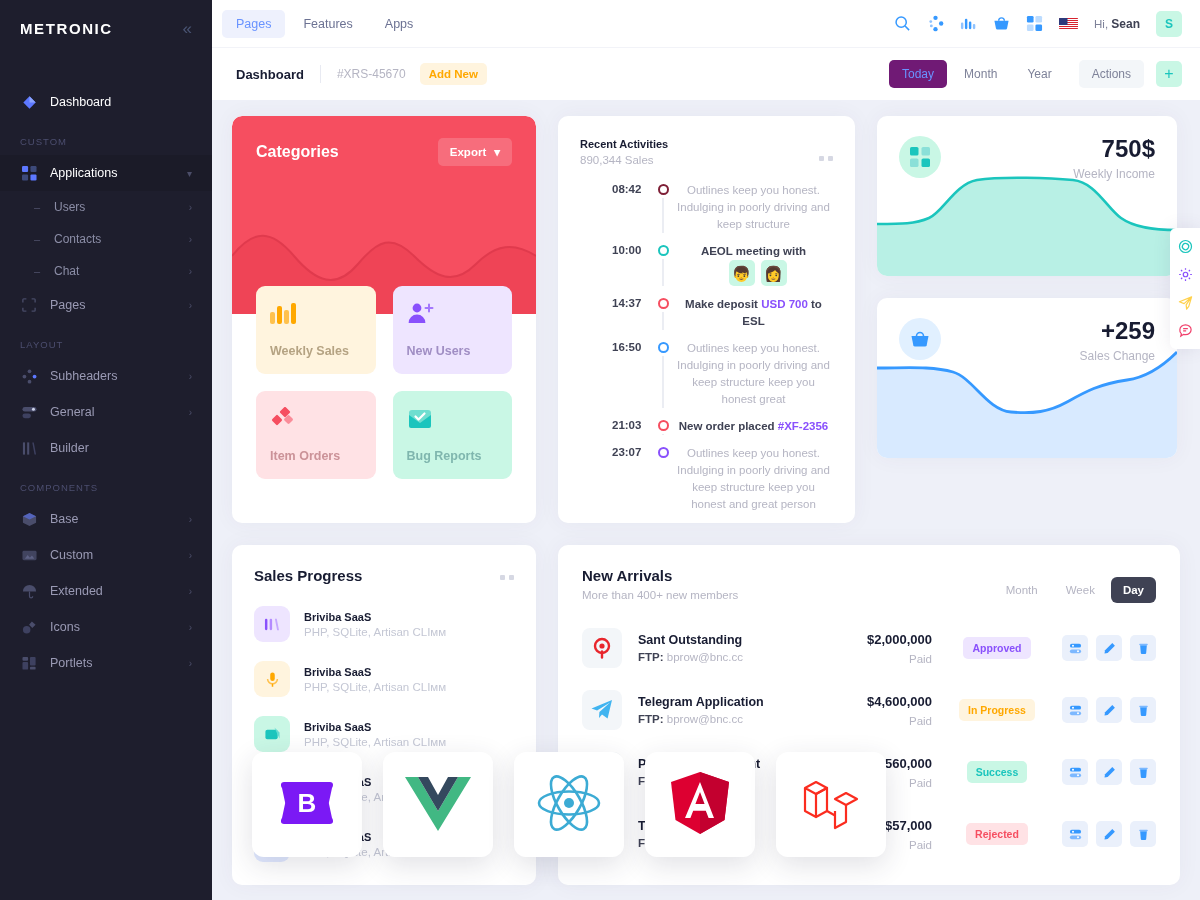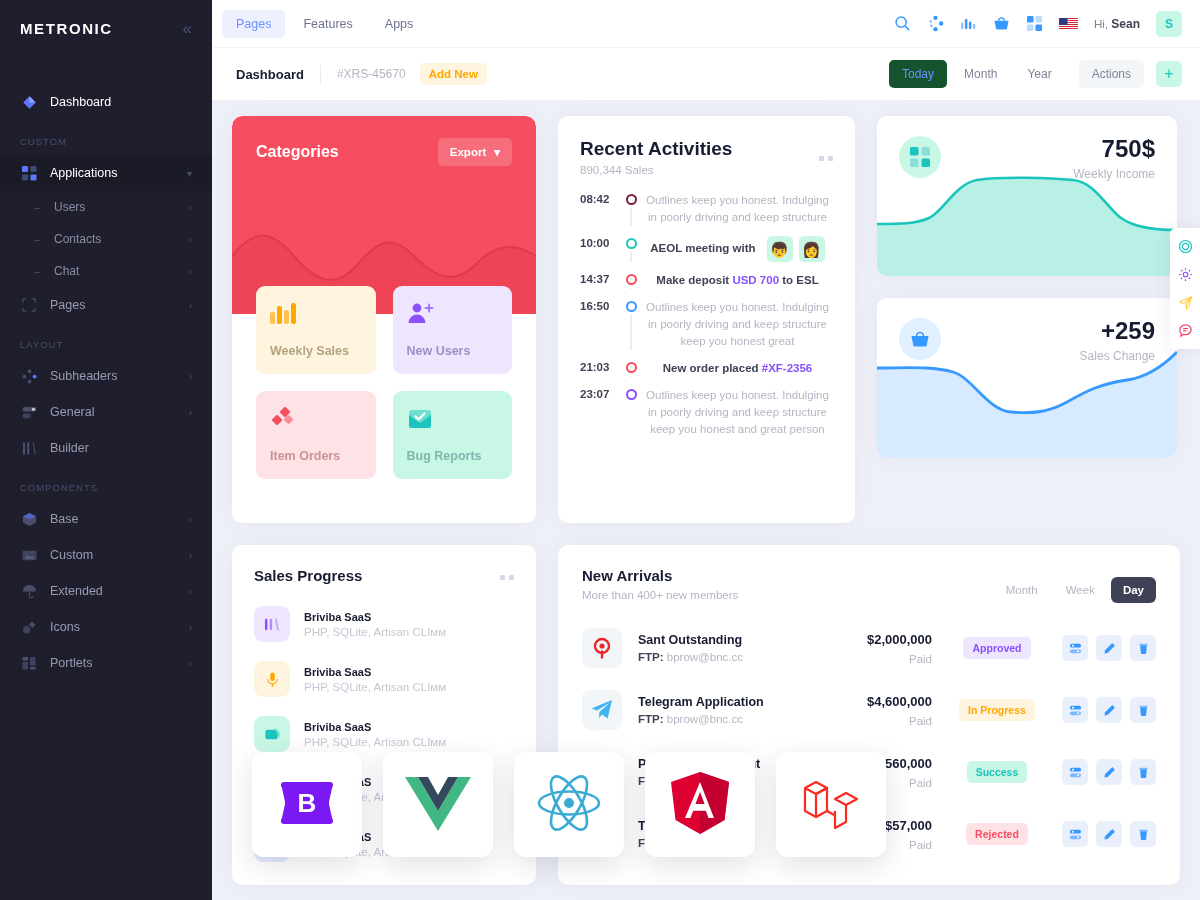--- a/index.html
+++ b/index.html
@@ -84,21 +84,21 @@
   .sh-badge {
     background: #fff4de; color: #ffa800; font-size: 11.5px; font-weight: 600;
     padding: 5px 9px; border-radius: 5px; margin-left: 14px; cursor: pointer;
   }
   .sh-right { margin-left: auto; display: flex; align-items: center; gap: 4px; }
   .sh-btn {
     font-size: 12px; color: #7e8299; padding: 7px 13px; border-radius: 5px;
     cursor: pointer; background: transparent; border: none;
     font-family: "Liberation Sans", sans-serif;
   }
-  .sh-btn.active { background: #14532d; color: #6993ff; font-weight: 500; }
+  .sh-btn.active { background: #701a75; color: #6993ff; font-weight: 500; }
   .sh-btn.grey { background: #f3f6f9; color: #7e8299; margin-left: 10px; }
   .sh-plus {
     width: 26px; height: 26px; border-radius: 5px; background: #c9f7e5;
     color: #1bc5bd; display: flex; align-items: center; justify-content: center;
     font-size: 16px; margin-left: 8px; cursor: pointer; font-weight: 500;
   }
 
   .content { flex: 1; padding: 16px 20px 0 20px; overflow: hidden; }
   .row { display: flex; gap: 22px; }
   .card { background: #fff; border-radius: 10px; box-shadow: 0 0 22px 0 rgba(82,63,105,.05); }
@@ -121,25 +121,25 @@
     display: grid; grid-template-columns: 1fr 1fr; gap: 17px; z-index: 3;
   }
   .cat-tile {
     height: 88px; border-radius: 9px; padding: 16px 14px;
     display: flex; flex-direction: column; justify-content: space-between; cursor: pointer;
   }
   .cat-tile .ct-label { font-size: 12.5px; font-weight: 600; }
 
   
   .act-card { width: 297px; height: 407px; padding: 22px 22px 0 22px; position: relative; }
-  .act-title { font-size: 19px; font-weight: 700; color: #181c32; }
+  .act-title { font-size: 11px; font-weight: 700; color: #181c32; }
   .act-sub { font-size: 11.5px; color: #b5b5c3; margin-top: 4px; }
   .act-dots { position: absolute; right: 22px; top: 40px; display: flex; gap: 4px; cursor: pointer;}
   .act-dots i { width: 5px; height: 5px; background: #d6d8e3; border-radius: 1px; display: block; }
-  .timeline { margin-top: 16px; position: relative; }
+  .timeline { margin-top: 16px; position: relative; margin-left: 32px; }
   .tl-item { display: flex; gap: 0; position: relative; padding-bottom: 10px; }
   .tl-time { width: 40px; flex: 0 0 40px; font-size: 11.5px; font-weight: 700; color: #3f4254; padding-top: 1px;}
   .tl-axis { width: 22px; flex: 0 0 22px; display: flex; flex-direction: column; align-items: center; }
   .tl-ring { width: 11px; height: 11px; border-radius: 50%; border: 2.2px solid #000; background: #fff; margin-top: 2px; flex: 0 0 11px;}
   .tl-line { width: 1.5px; flex: 1; background: #ebedf3; margin-top: 3px; }
   .tl-body { flex: 1; font-size: 11.5px; line-height: 17px; color: #b5b5c3; text-align: center; }
   .tl-body.strong { color: #3f4254; font-weight: 700; }
   .tl-body .lnk { color: #8950fc; font-weight: 700; }
   .tl-avatars { display: inline-flex; gap: 6px; vertical-align: middle; margin-left: 8px; }
   .tl-av { width: 26px; height: 26px; border-radius: 5px; background: #c9f7e5; display:flex; align-items:center; justify-content:center; font-size: 15px;}

